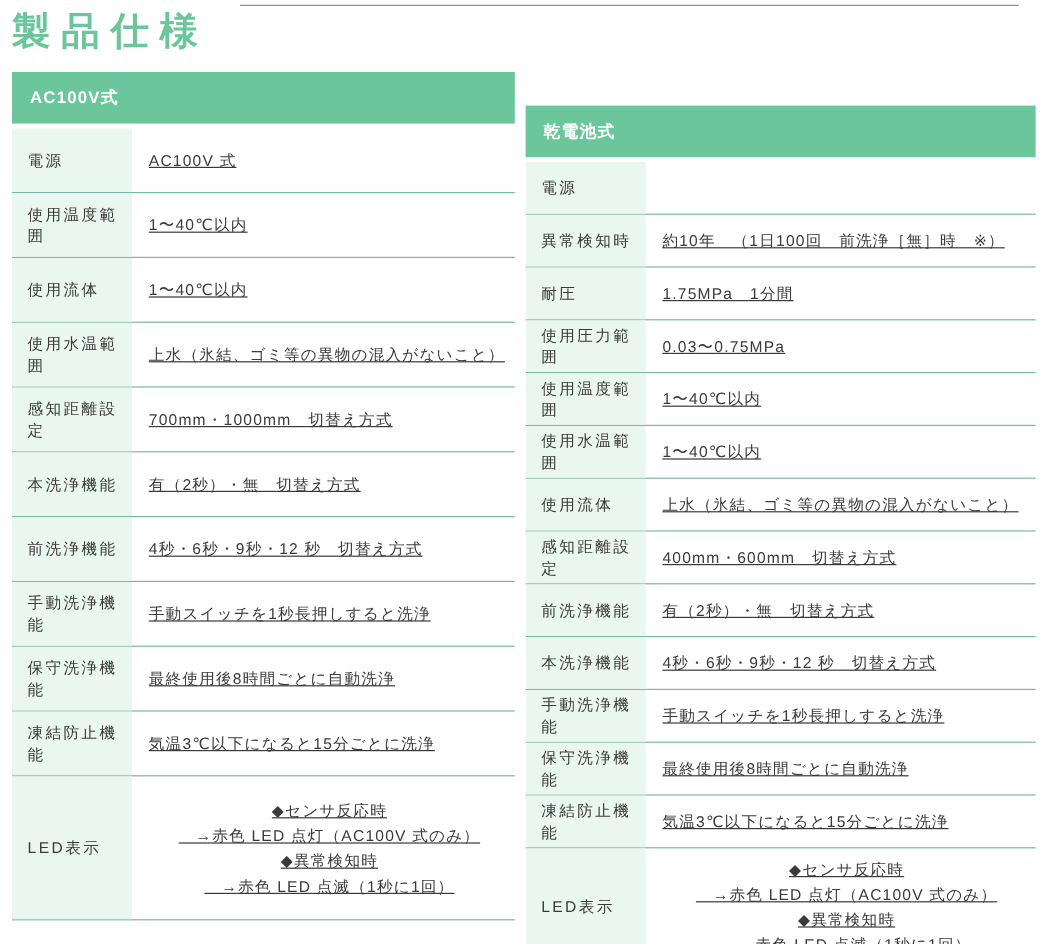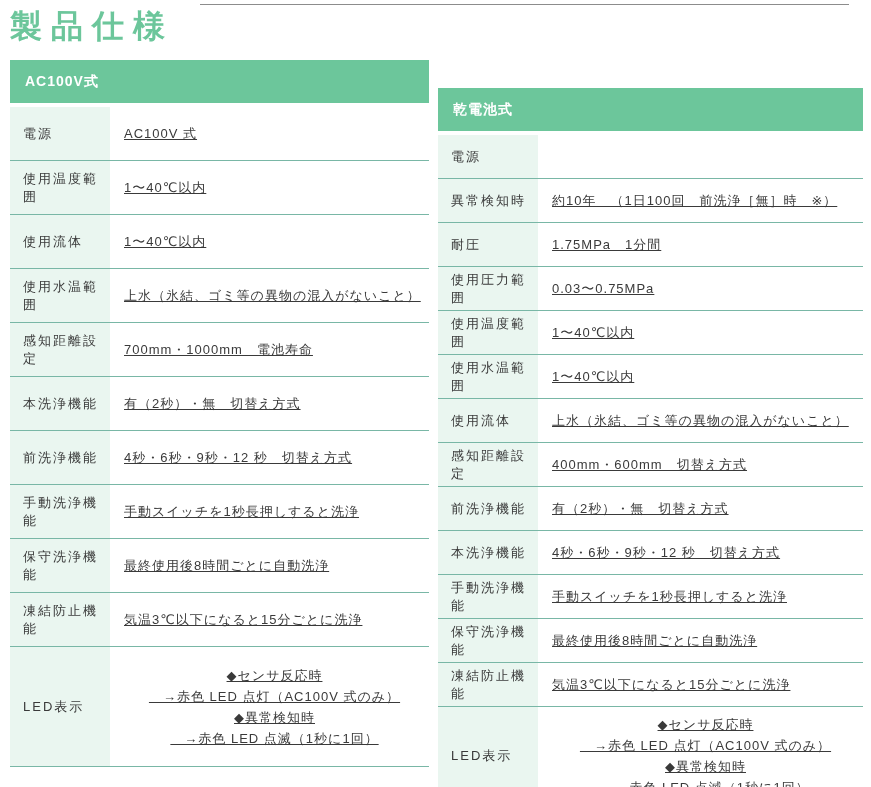--- a/index.html
+++ b/index.html
@@ -68,21 +68,21 @@
         <div class="row">
           <div class="row-label">使用流体</div>
           <div class="row-value">1〜40℃以内</div>
         </div>
         <div class="row">
           <div class="row-label">使用水温範囲</div>
           <div class="row-value">上水（氷結、ゴミ等の異物の混入がないこと）</div>
         </div>
         <div class="row">
           <div class="row-label">感知距離設定</div>
-          <div class="row-value">700mm・1000mm　電池寿命</div>
+          <div class="row-value">700mm・1000mm　切替え方式</div>
         </div>
         <div class="row">
           <div class="row-label">本洗浄機能</div>
           <div class="row-value">有（2秒）・無　切替え方式</div>
         </div>
         <div class="row">
           <div class="row-label">前洗浄機能</div>
           <div class="row-value">4秒・6秒・9秒・12 秒　切替え方式</div>
         </div>
         <div class="row">

